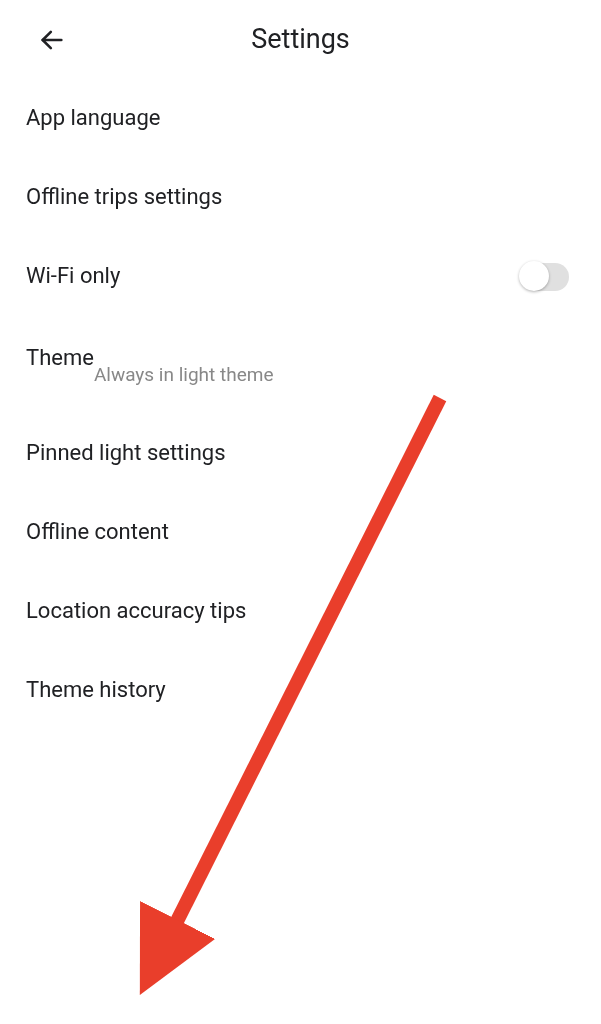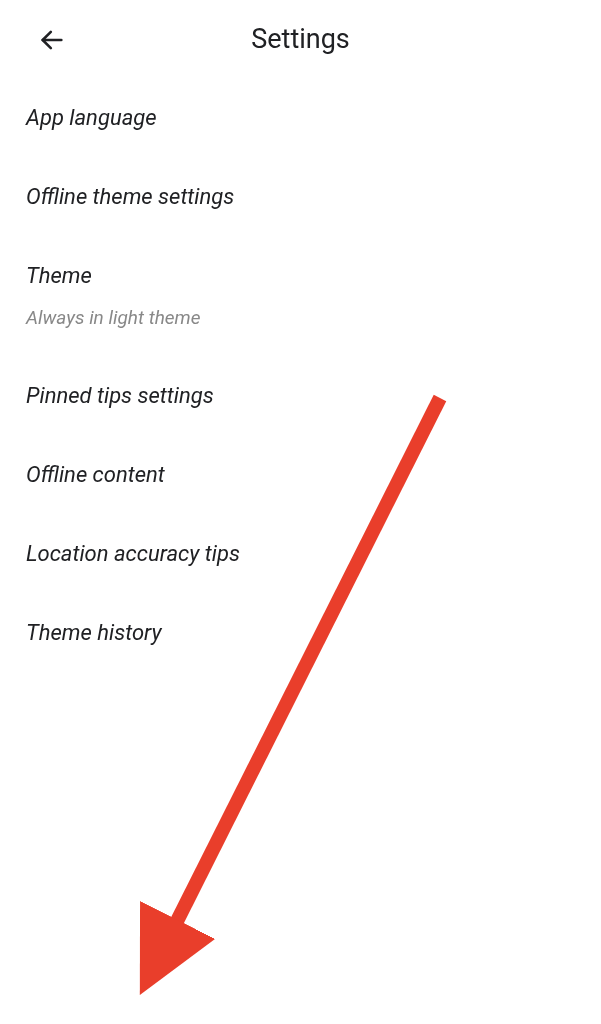--- a/index.html
+++ b/index.html
@@ -42,35 +42,34 @@
     }
     .settings-list {
       padding: 0 26px;
     }
     .setting-item {
       padding: 27px 0;
       display: flex;
       align-items: flex-start;
       justify-content: space-between;
       cursor: pointer;
-      font-style: italic;
     }
     .setting-label {
       font-size: 22px;
       font-weight: 400;
       color: #202124;
     }
     .setting-sublabel {
       font-size: 19px;
       color: #888888;
       margin-top: 18px;
     }
     .setting-text-block {
       display: flex;
-      flex-direction: column;
+      flex-direction: row;
     }
     .toggle {
       width: 48px;
       height: 28px;
       background: #e0e0e0;
       border-radius: 14px;
       position: relative;
       cursor: pointer;
       margin-right: 6px;
     }
@@ -103,34 +102,40 @@
   <div class="header-title">Settings</div>
 </div>
 
 <div class="settings-list">
 
   <div class="setting-item">
     <span class="setting-label">App language</span>
   </div>
 
   <div class="setting-item">
-    <span class="setting-label">Offline theme settings</span>
+    <span class="setting-label">Offline trips settings</span>
   </div>
 
+  <div class="setting-item">
+    <span class="setting-label">Wi-Fi only</span>
+    <div class="toggle">
+      <div class="toggle-thumb"></div>
+    </div>
+  </div>
 
   <div class="setting-item">
     <div class="setting-text-block">
       <span class="setting-label">Theme</span>
       <span class="setting-sublabel">Always in light theme</span>
     </div>
   </div>
 
 
   <div class="setting-item">
-    <span class="setting-label">Pinned tips settings</span>
+    <span class="setting-label">Pinned light settings</span>
   </div>
 
 
   <div class="setting-item">
     <span class="setting-label">Offline content</span>
   </div>
 
   <div class="setting-item">
     <span class="setting-label">Location accuracy tips</span>
   </div>

